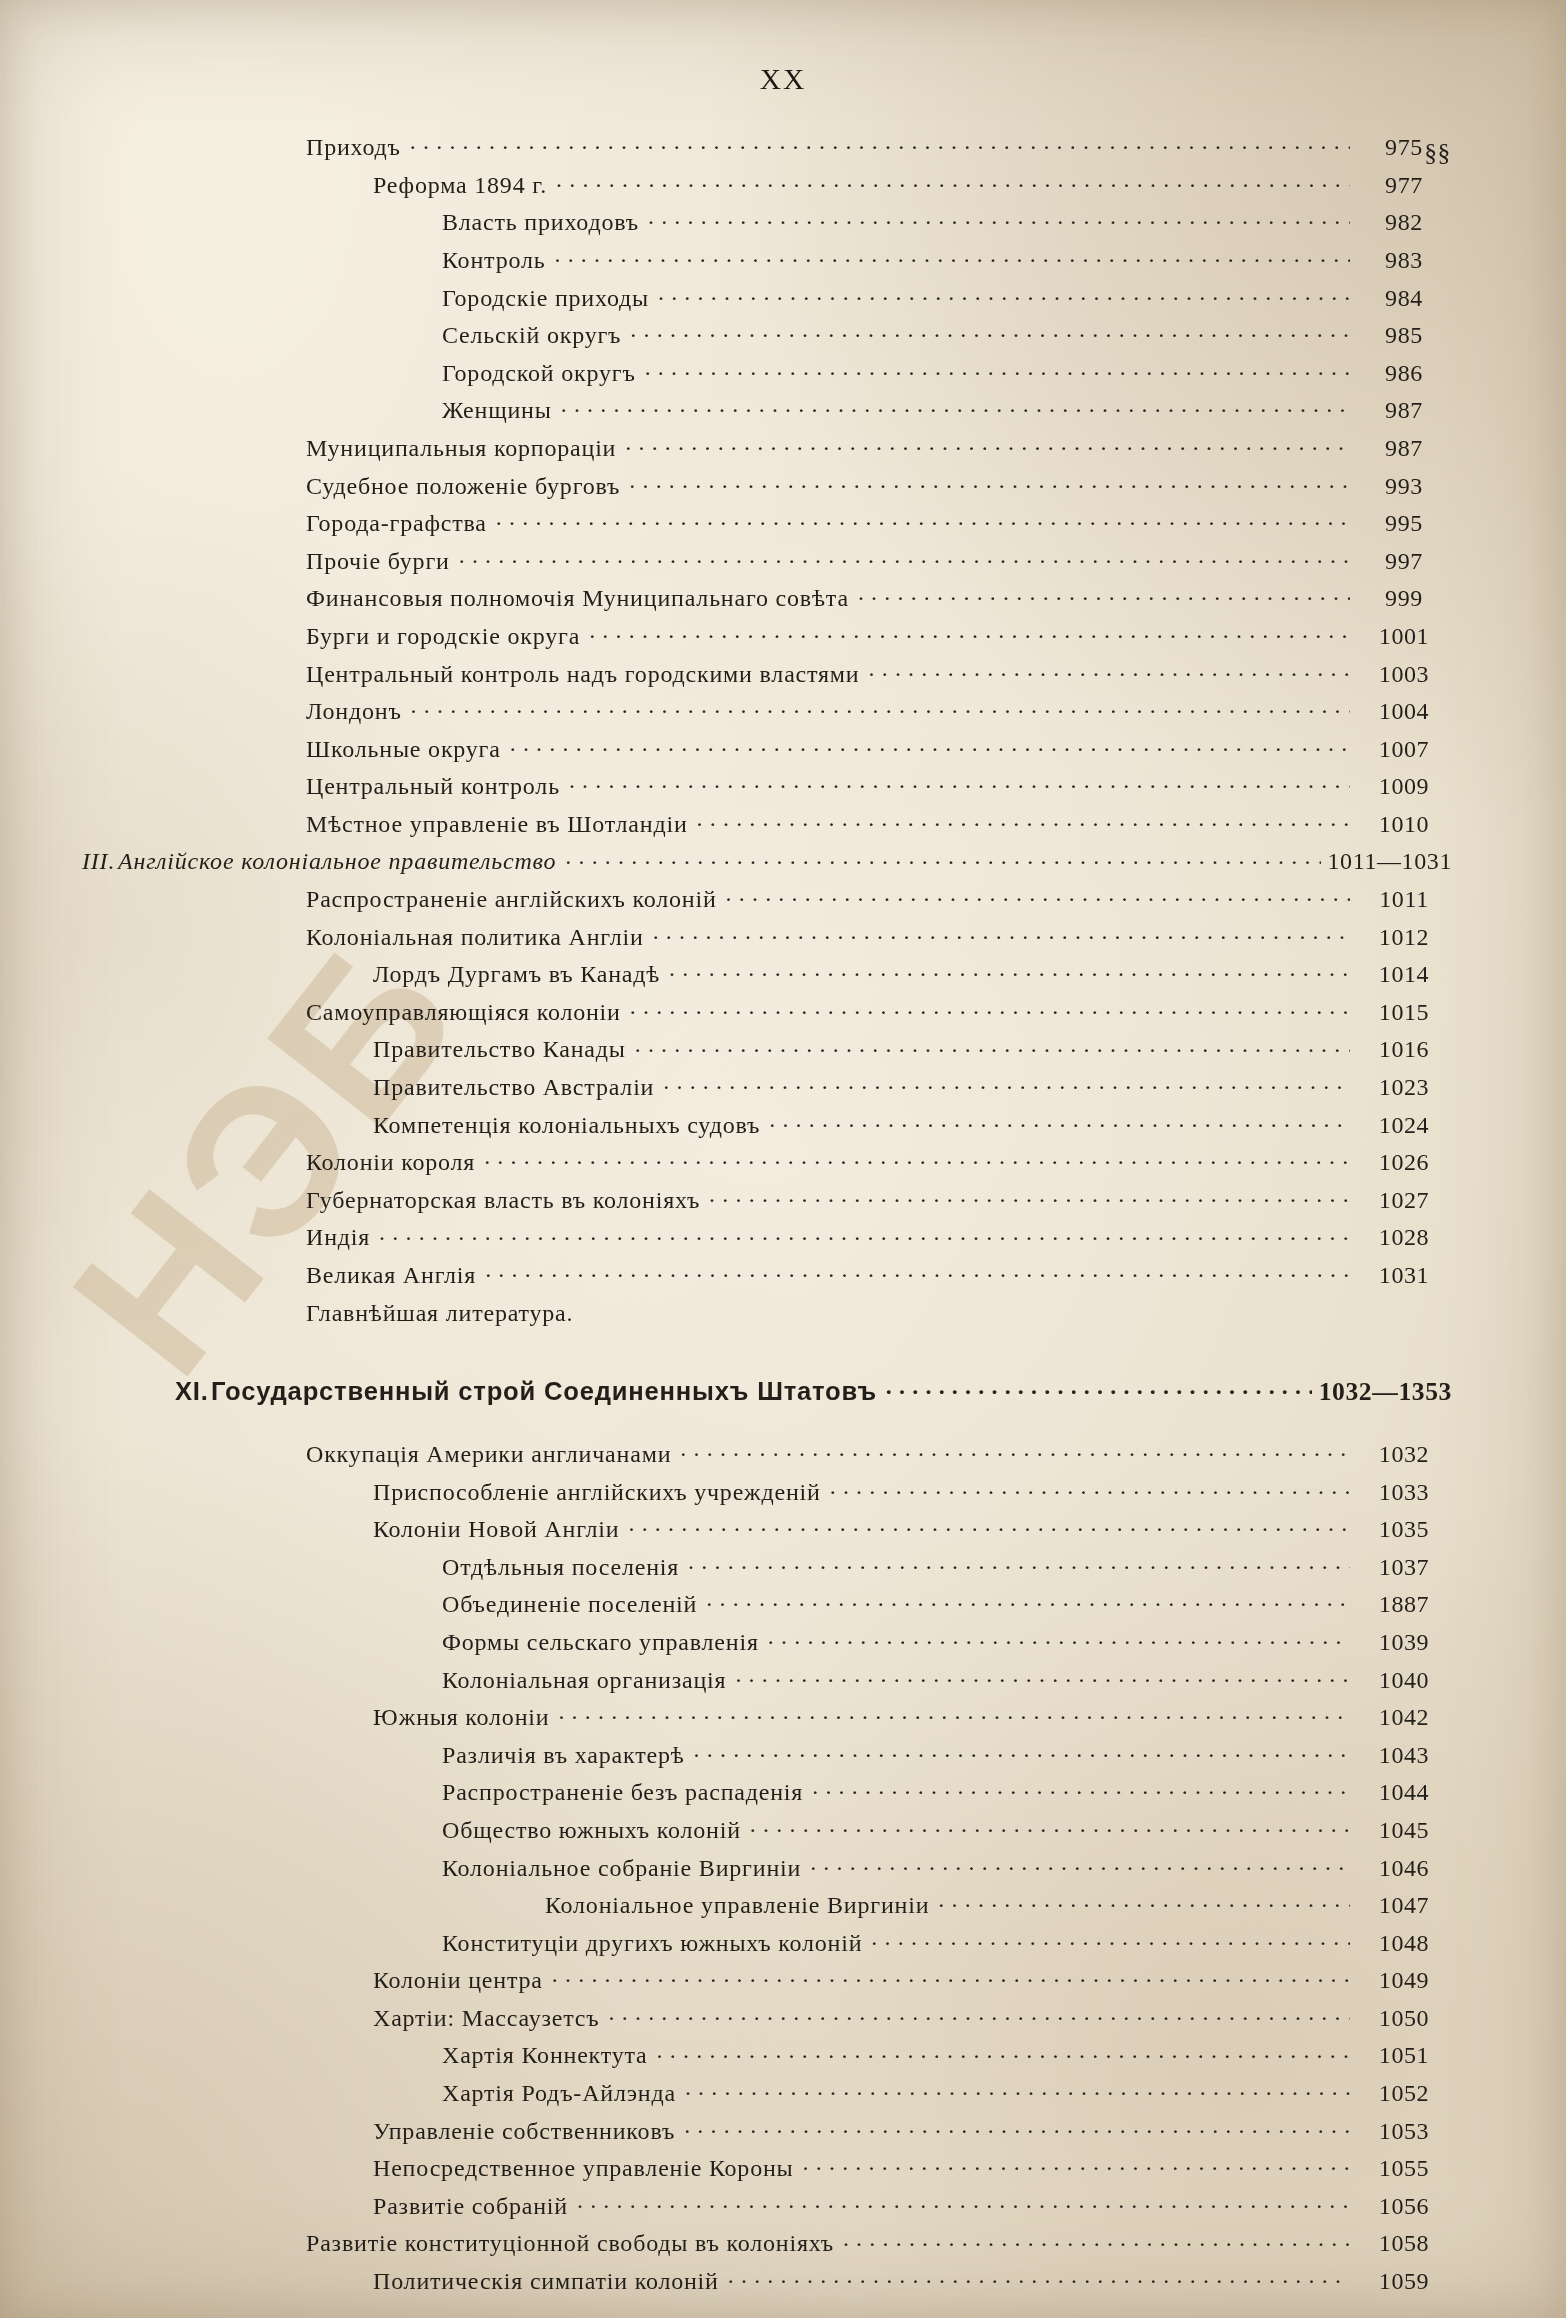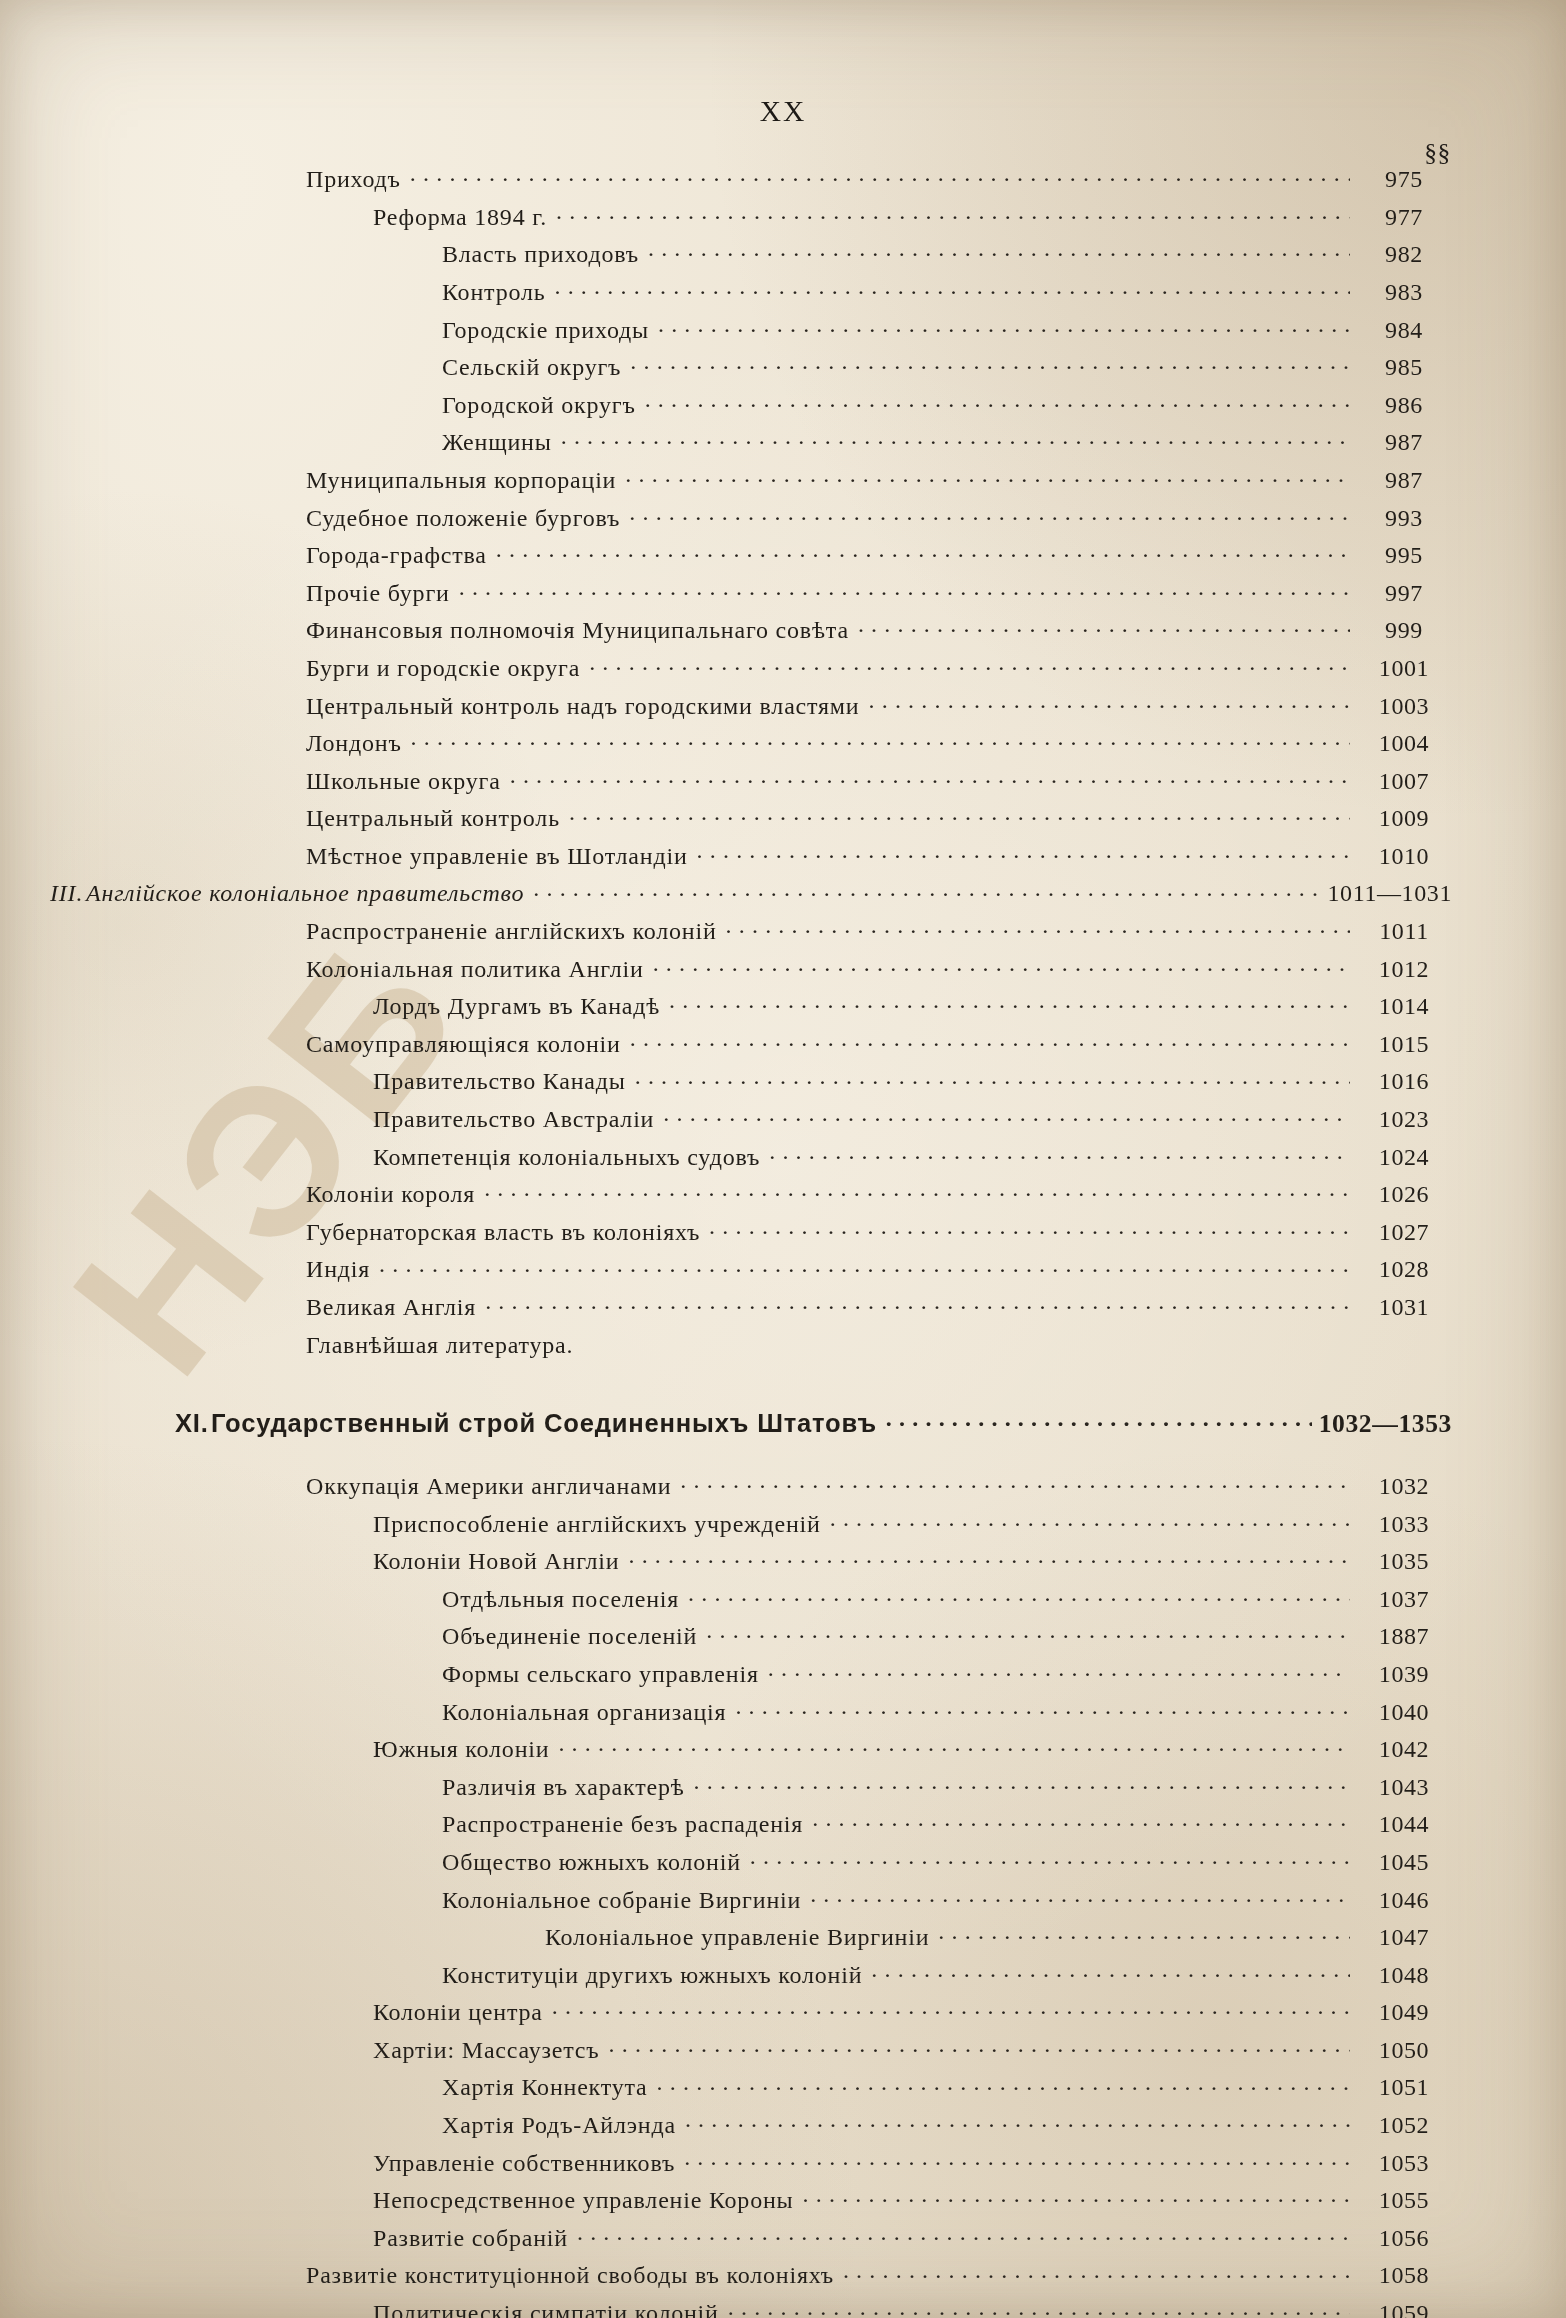--- a/index.html
+++ b/index.html
@@ -60,21 +60,21 @@
   .content {
     position: relative;
     z-index: 3;
     padding: 0;
   }
 
   .folio {
     text-align: center;
     font-size: 29.5px;
     letter-spacing: 1.9px;
-    padding-top: 95px;
+    padding-top: 63px;
     color: #1d1a16;
   }
 
   .section-marker {
     position: absolute;
     right: 115px;
     top: 138px;
     font-size: 25.6px;
     letter-spacing: 0.6px;
   }
@@ -115,21 +115,21 @@
     color: #2a251f;
   }
   .row .num {
     white-space: nowrap;
     text-align: center;
     min-width: 96px;
     letter-spacing: 0.6px;
   }
 
   
-  .i0  { padding-left: 86px; }
+  .i0  { padding-left: 118px; }
   .i1  { padding-left: 306px; }
   .i2  { padding-left: 373px; }
   .i3  { padding-left: 442px; }
   .i4  { padding-left: 512px; margin-left: 33px; }
   .i-chapter { padding-left: 211px; }
 
   .right-edge { padding-right: 114px; }
 
   .italic { font-style: italic; }
 

